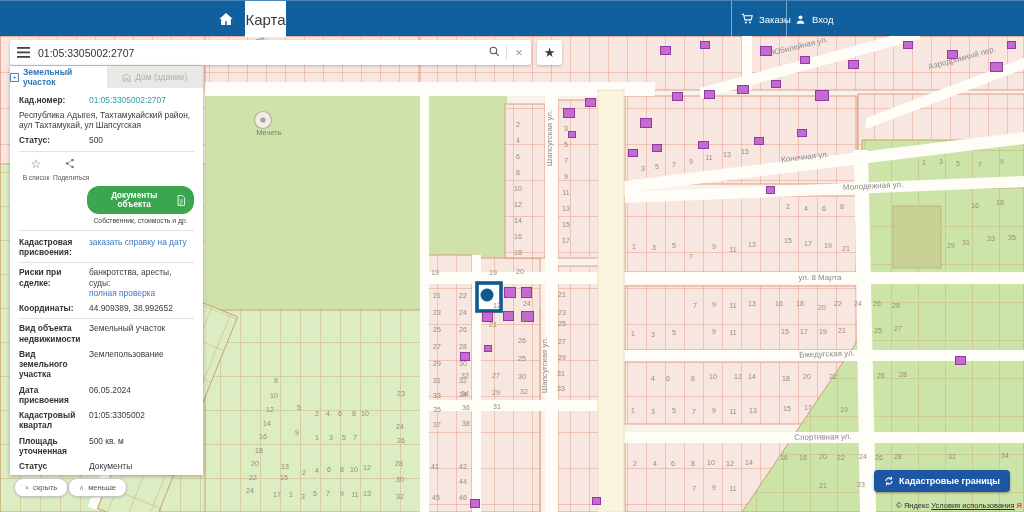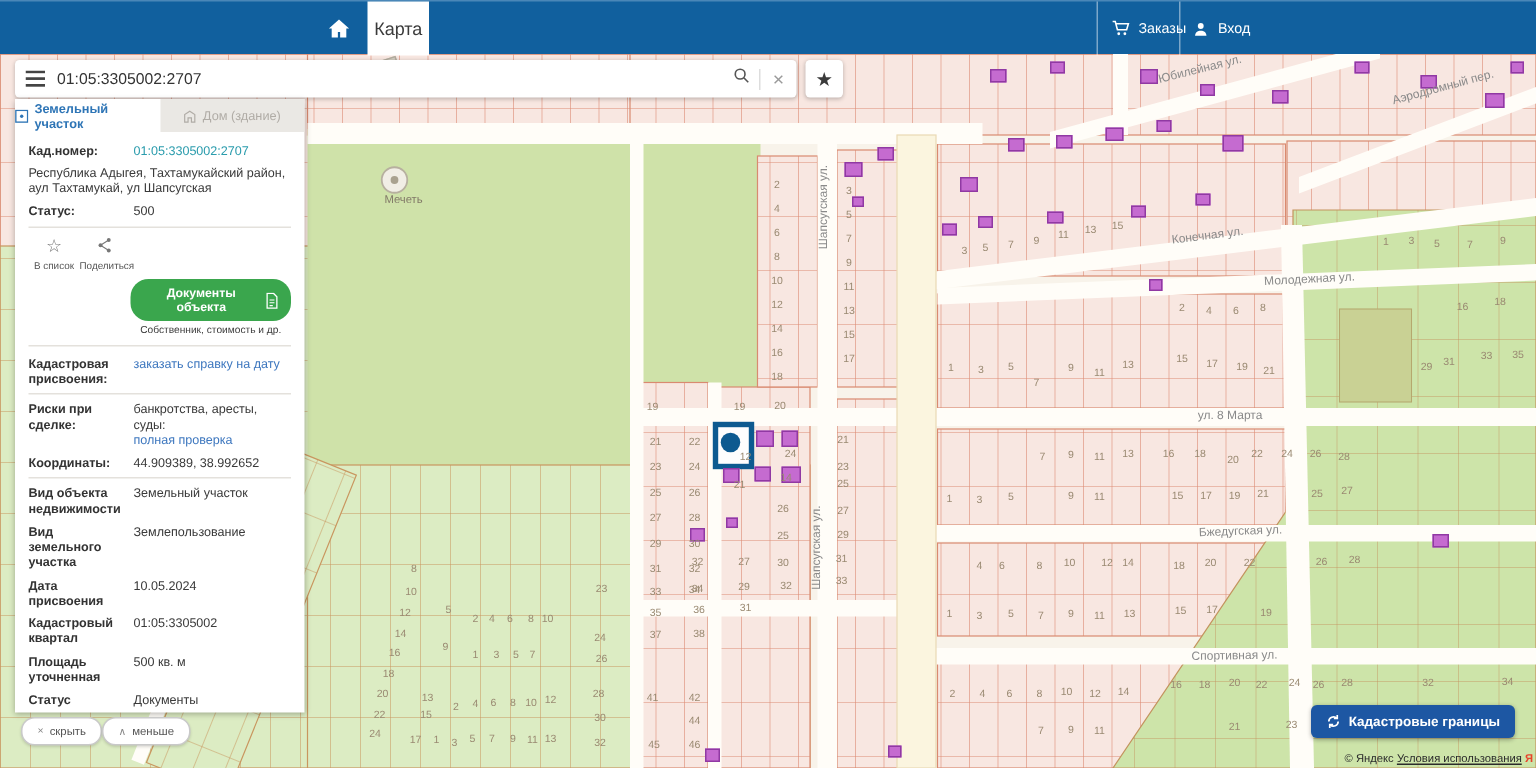--- a/index.html
+++ b/index.html
@@ -3,21 +3,21 @@
 <meta charset="utf-8">
 <style>
   html,body{margin:0;padding:0;width:1024px;height:512px;overflow:hidden;
     font-family:"Liberation Sans",sans-serif;background:#f8f3ea;position:relative;}
   #stage{position:absolute;inset:0;width:1024px;height:512px;}
   
   .topbar{position:absolute;left:0;top:0;width:1024px;height:36px;background:#11609e;
     border-top:1px solid #4a87b8;box-sizing:border-box;z-index:60;}
   .home-btn{position:absolute;left:208px;top:0;width:36px;height:36px;display:flex;align-items:center;justify-content:center;cursor:pointer;}
   .tab-karta{position:absolute;left:245px;top:0;width:41px;height:36px;background:#fff;color:#3b3b3b;
-    font-size:12px;display:flex;align-items:center;justify-content:center;cursor:pointer;}
+    font-size:15px;display:flex;align-items:center;justify-content:center;cursor:pointer;}
   .tb-div{position:absolute;top:0;width:1px;height:36px;background:rgba(255,255,255,.45);}
   .tb-btn{position:absolute;top:0;height:36px;display:flex;align-items:center;gap:5px;color:#fff;font-size:9.5px;cursor:pointer;}
   
   .searchbar{position:absolute;left:10px;top:40px;width:521px;height:25px;background:#fff;border-radius:3px;
     box-shadow:0 1px 3px rgba(0,0,0,.25);display:flex;align-items:center;z-index:50;}
   .burger{width:26px;height:25px;display:flex;align-items:center;justify-content:center;cursor:pointer;}
   .searchbar input{flex:1;border:none;outline:none;font-family:"Liberation Sans",sans-serif;font-size:10.5px;color:#333;background:transparent;}
   .s-ic{width:24px;text-align:center;cursor:pointer;color:#666;}
   .s-div{width:1px;height:14px;background:#ddd;}
   .close-x{font-size:13px;color:#9a9a9a;line-height:1;}
@@ -543,21 +543,21 @@
           <div class="prow sep">
             <div class="plabel">Вид объекта недвижимости</div>
             <div class="pvalue"><span>Земельный участок</span></div>
           </div>
           <div class="prow">
             <div class="plabel">Вид земельного участка</div>
             <div class="pvalue"><span>Землепользование</span></div>
           </div>
           <div class="prow">
             <div class="plabel">Дата присвоения</div>
-            <div class="pvalue"><span>10.05.2024</span></div>
+            <div class="pvalue"><span>06.05.2024</span></div>
           </div>
           <div class="prow">
             <div class="plabel">Кадастровый квартал</div>
             <div class="pvalue"><span>01:05:3305002</span></div>
           </div>
           <div class="prow">
             <div class="plabel">Площадь уточненная</div>
             <div class="pvalue"><span>500 кв. м</span></div>
           </div>
           <div class="prow">

